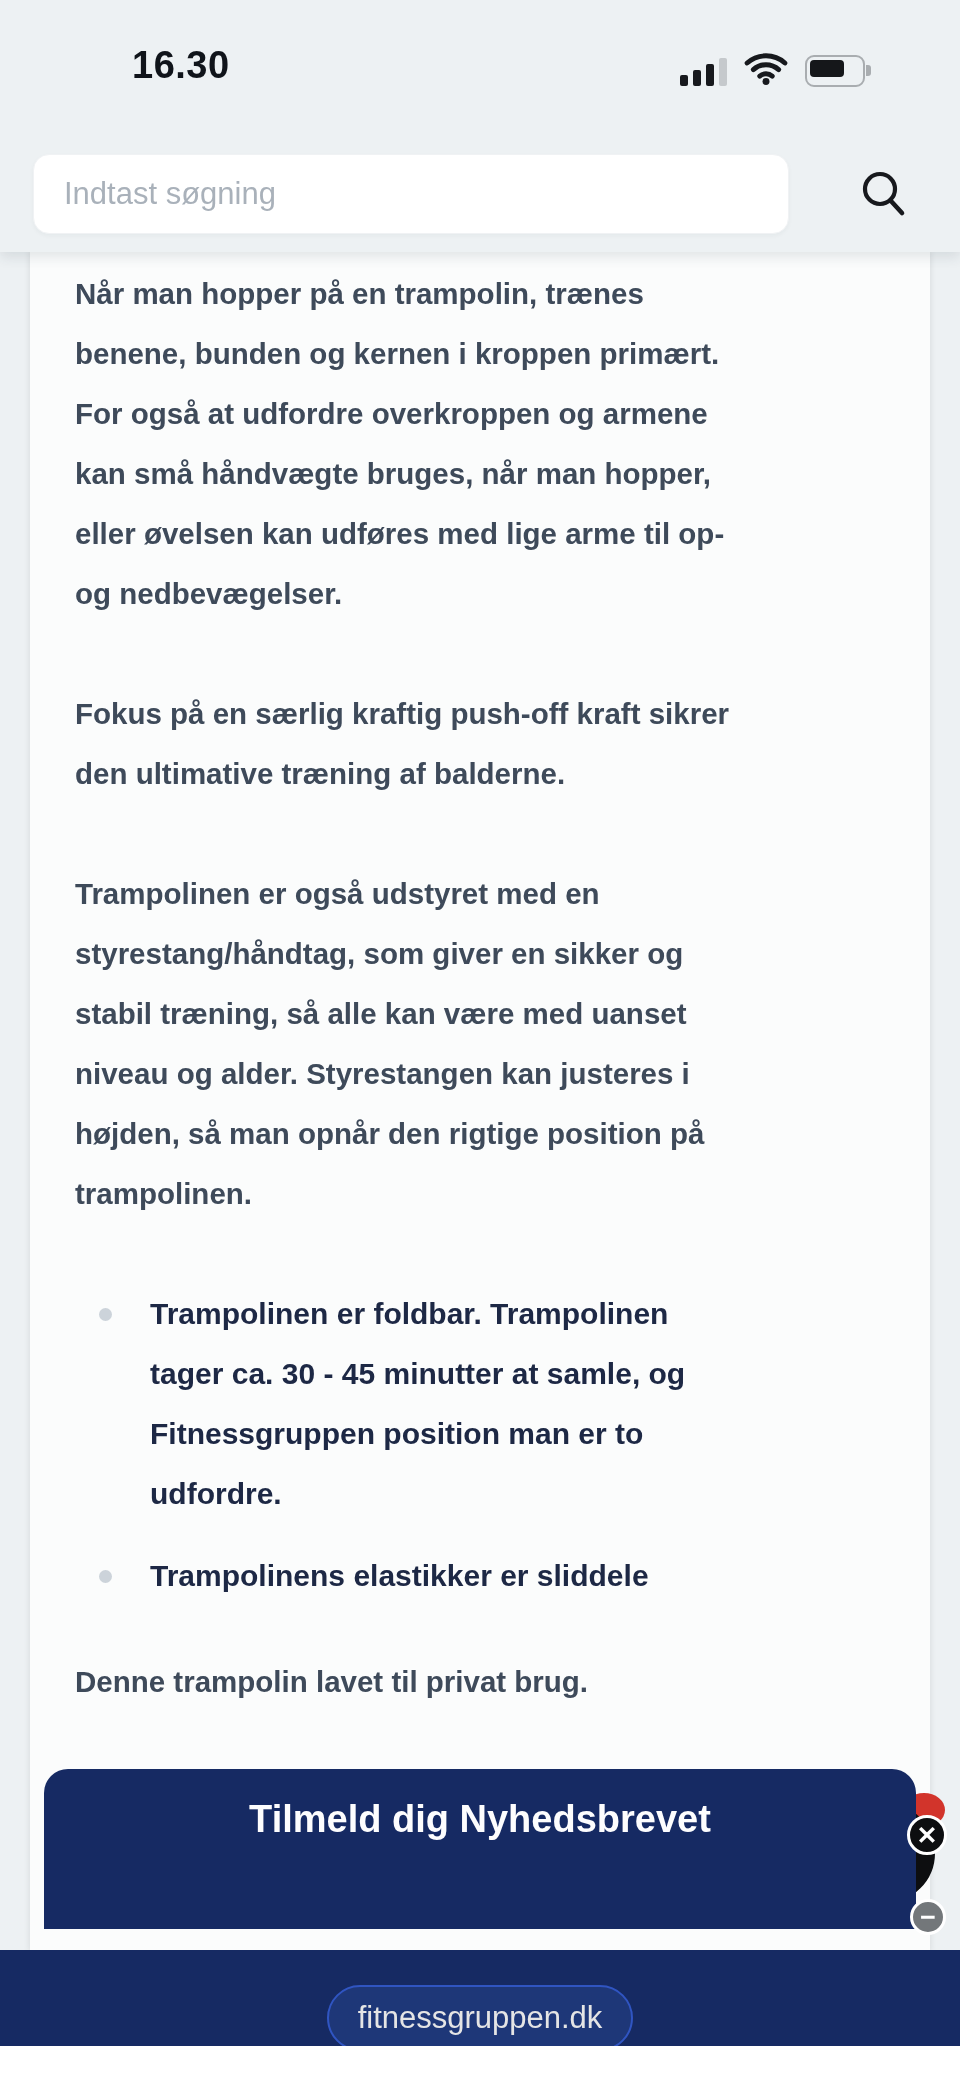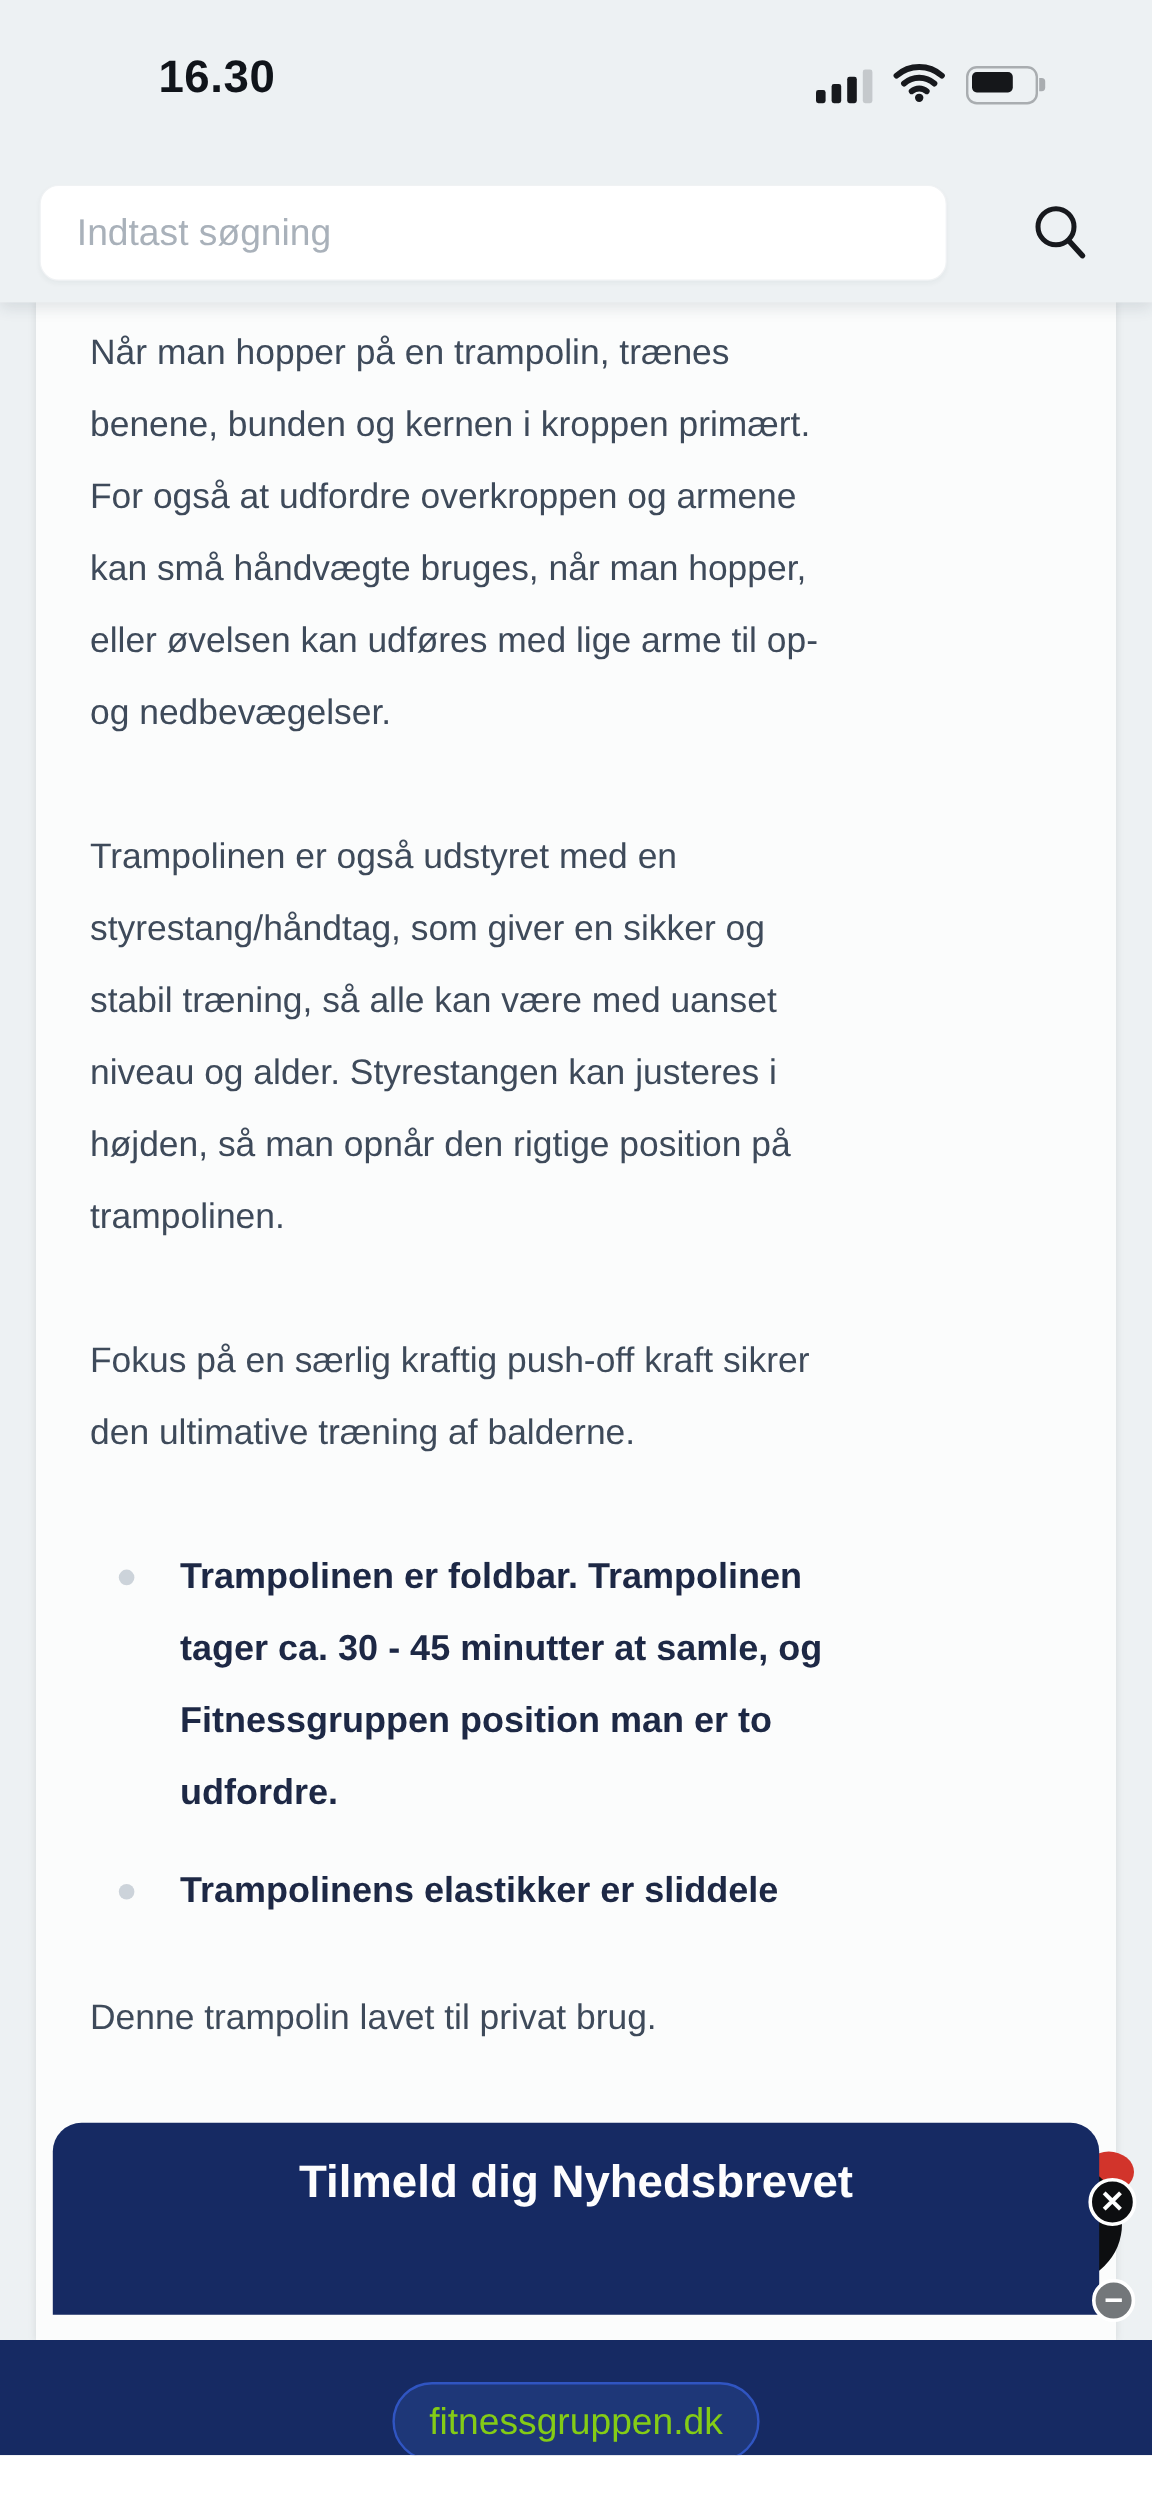--- a/index.html
+++ b/index.html
@@ -28,21 +28,21 @@
     box-shadow:0 2px 4px rgba(30,40,60,.04);
     padding:0 24px 0 30px;font-size:31px;color:#ef4444;outline:none;box-sizing:border-box;
     font-family:"Liberation Sans",sans-serif;
   }
   .search-input::placeholder{color:#a9b1ba;}
   .search-btn{position:absolute;left:858px;top:168px;width:52px;height:52px;z-index:6;background:none;border:none;padding:0;cursor:pointer;}
   
   .card{position:absolute;left:30px;top:250px;width:900px;height:1702px;background:#fbfcfc;
     box-shadow:0 0 7px rgba(0,0,0,.10);z-index:1;}
   .article{position:absolute;left:45px;top:14px;right:40px;}
-  .para{margin:0 0 60px 0;}
+  .para{margin:0 0 60px 0;font-weight:bold;}
   .line{font-size:29.5px;line-height:60px;color:#3e4a5a;white-space:nowrap;}
   .bullets{margin:32px 0 0 0;padding:0;list-style:none;}
   .bullet{position:relative;padding-left:75px;margin:0 0 22px 0;}
   .bullet .line{font-size:30px;font-weight:bold;color:#1d2845;line-height:60px;}
   .marker{position:absolute;left:24px;top:24px;width:13px;height:13px;border-radius:50%;background:#ccd3da;}
   .closing{margin:46px 0 0 0;}
   .divider{position:absolute;left:80px;top:1843px;width:820px;height:2px;background:#e4e6e9;z-index:2;}
   
   .widget-ring{position:absolute;left:835px;top:1803px;width:46px;height:46px;background:#ffffff;
     border:27px solid #0d0e10;border-radius:50%;z-index:15;cursor:pointer;}
@@ -54,21 +54,21 @@
     background:#73777a;border:3px solid #ffffff;color:#ffffff;font-size:27px;font-weight:bold;
     display:flex;align-items:center;justify-content:center;z-index:30;cursor:pointer;padding:0;line-height:1;}
   
   .banner{position:absolute;left:44px;top:1769px;width:872px;height:160px;background:#162a63;
     border-radius:24px 24px 0 0;z-index:20;display:flex;justify-content:center;cursor:pointer;}
   .banner-title{margin-top:28px;font-size:38px;font-weight:bold;color:#fdfdfe;line-height:44px;}
   .bottom-bar{position:absolute;left:0;top:1950px;width:960px;height:136px;background:#162a63;z-index:20;}
   .addr-pill{position:absolute;left:50%;top:1985px;transform:translateX(-50%);
     width:306px;height:66px;background:#1e3778;border:2px solid #3055c2;border-radius:36px;
     display:flex;align-items:center;justify-content:center;z-index:22;cursor:pointer;box-sizing:border-box;}
-  .addr-url{font-size:31px;color:#84cc16;}
+  .addr-url{font-size:31px;color:#e5e5e5;}
 </style>
 </head>
 <body>
 
 <div id="screen">
 
   <div class="header-bg"></div>
   <div class="time">16.30</div>
   <div class="status-icons">
     <div class="signal">
@@ -103,30 +103,30 @@
     <div class="article">
       <div class="para">
           <div class="line">Når man hopper på en trampolin, trænes</div>
           <div class="line">benene, bunden og kernen i kroppen primært.</div>
           <div class="line">For også at udfordre overkroppen og armene</div>
           <div class="line">kan små håndvægte bruges, når man hopper,</div>
           <div class="line">eller øvelsen kan udføres med lige arme til op-</div>
           <div class="line">og nedbevægelser.</div>
         </div>
       <div class="para">
+          <div class="line">Fokus på en særlig kraftig push-off kraft sikrer</div>
+          <div class="line">den ultimative træning af balderne.</div>
+        </div>
+      <div class="para">
           <div class="line">Trampolinen er også udstyret med en</div>
           <div class="line">styrestang/håndtag, som giver en sikker og</div>
           <div class="line">stabil træning, så alle kan være med uanset</div>
           <div class="line">niveau og alder. Styrestangen kan justeres i</div>
           <div class="line">højden, så man opnår den rigtige position på</div>
           <div class="line">trampolinen.</div>
-        </div>
-      <div class="para">
-          <div class="line">Fokus på en særlig kraftig push-off kraft sikrer</div>
-          <div class="line">den ultimative træning af balderne.</div>
         </div>
       <ul class="bullets">
         <li class="bullet">
           <span class="marker"></span>
           <div>
               <div class="line">Trampolinen er foldbar. Trampolinen</div>
               <div class="line">tager ca. 30 - 45 minutter at samle, og</div>
               <div class="line">Fitnessgruppen position man er to</div>
               <div class="line">udfordre.</div>
             </div>

